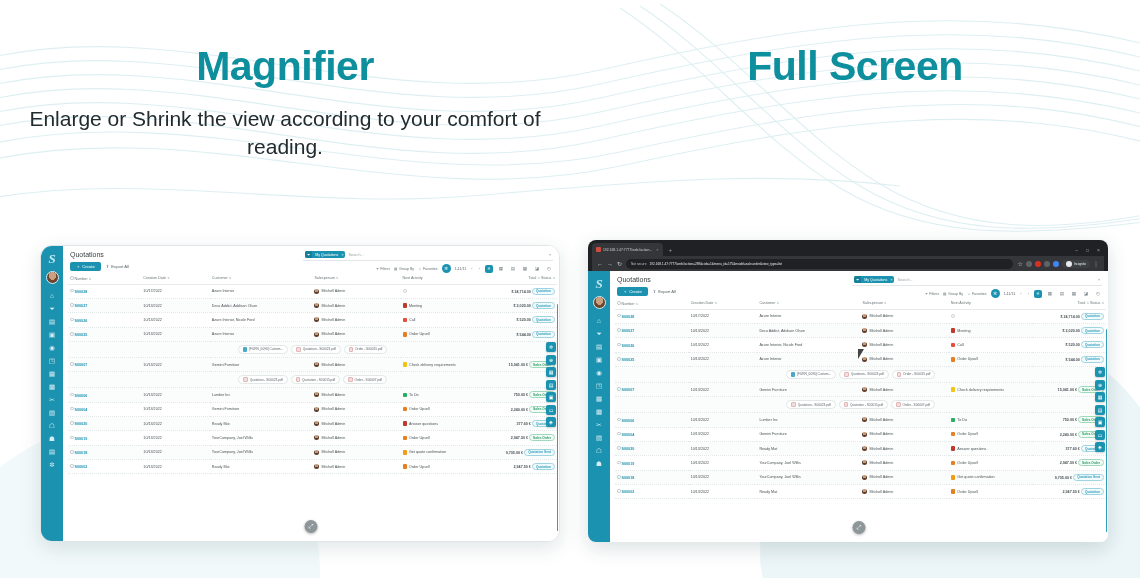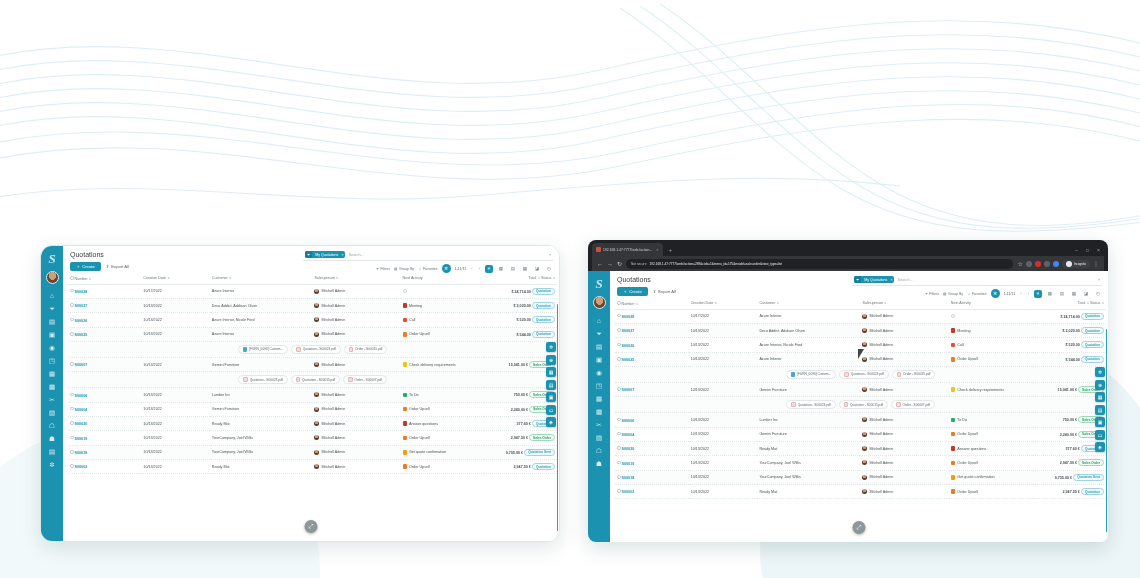--- a/index.html
+++ b/index.html
@@ -252,20 +252,25 @@
     <path d="M640 6 C 720 58, 780 138, 860 186 S 1030 238, 1170 214"></path>
     <path d="M660 4 C 740 56, 800 136, 880 184 S 1050 236, 1180 208"></path>
     <path d="M-20 200 C 140 170, 300 210, 470 196 S 760 170, 900 186"></path>
   </g>
 </svg>
 <div class="blob-br"></div>
 <div class="blob-bl"></div>
 
 <div class="heads">
   <div class="head-col">
+    <h1>Magnifier</h1>
+    <p>Enlarge or Shrink the view according to your comfort of reading.</p>
+  </div>
+  <div class="head-col">
+    <h1>Full Screen</h1>
   </div>
 </div>
 
 <div class="stage" id="tablet">
   <div class="tablet-frame">
     <div class="app">
       <div class="sidebar">
         <div class="sb-logo">S</div>
         <div class="sb-avatar"></div>
         <div class="sb-ico">⌂</div>

